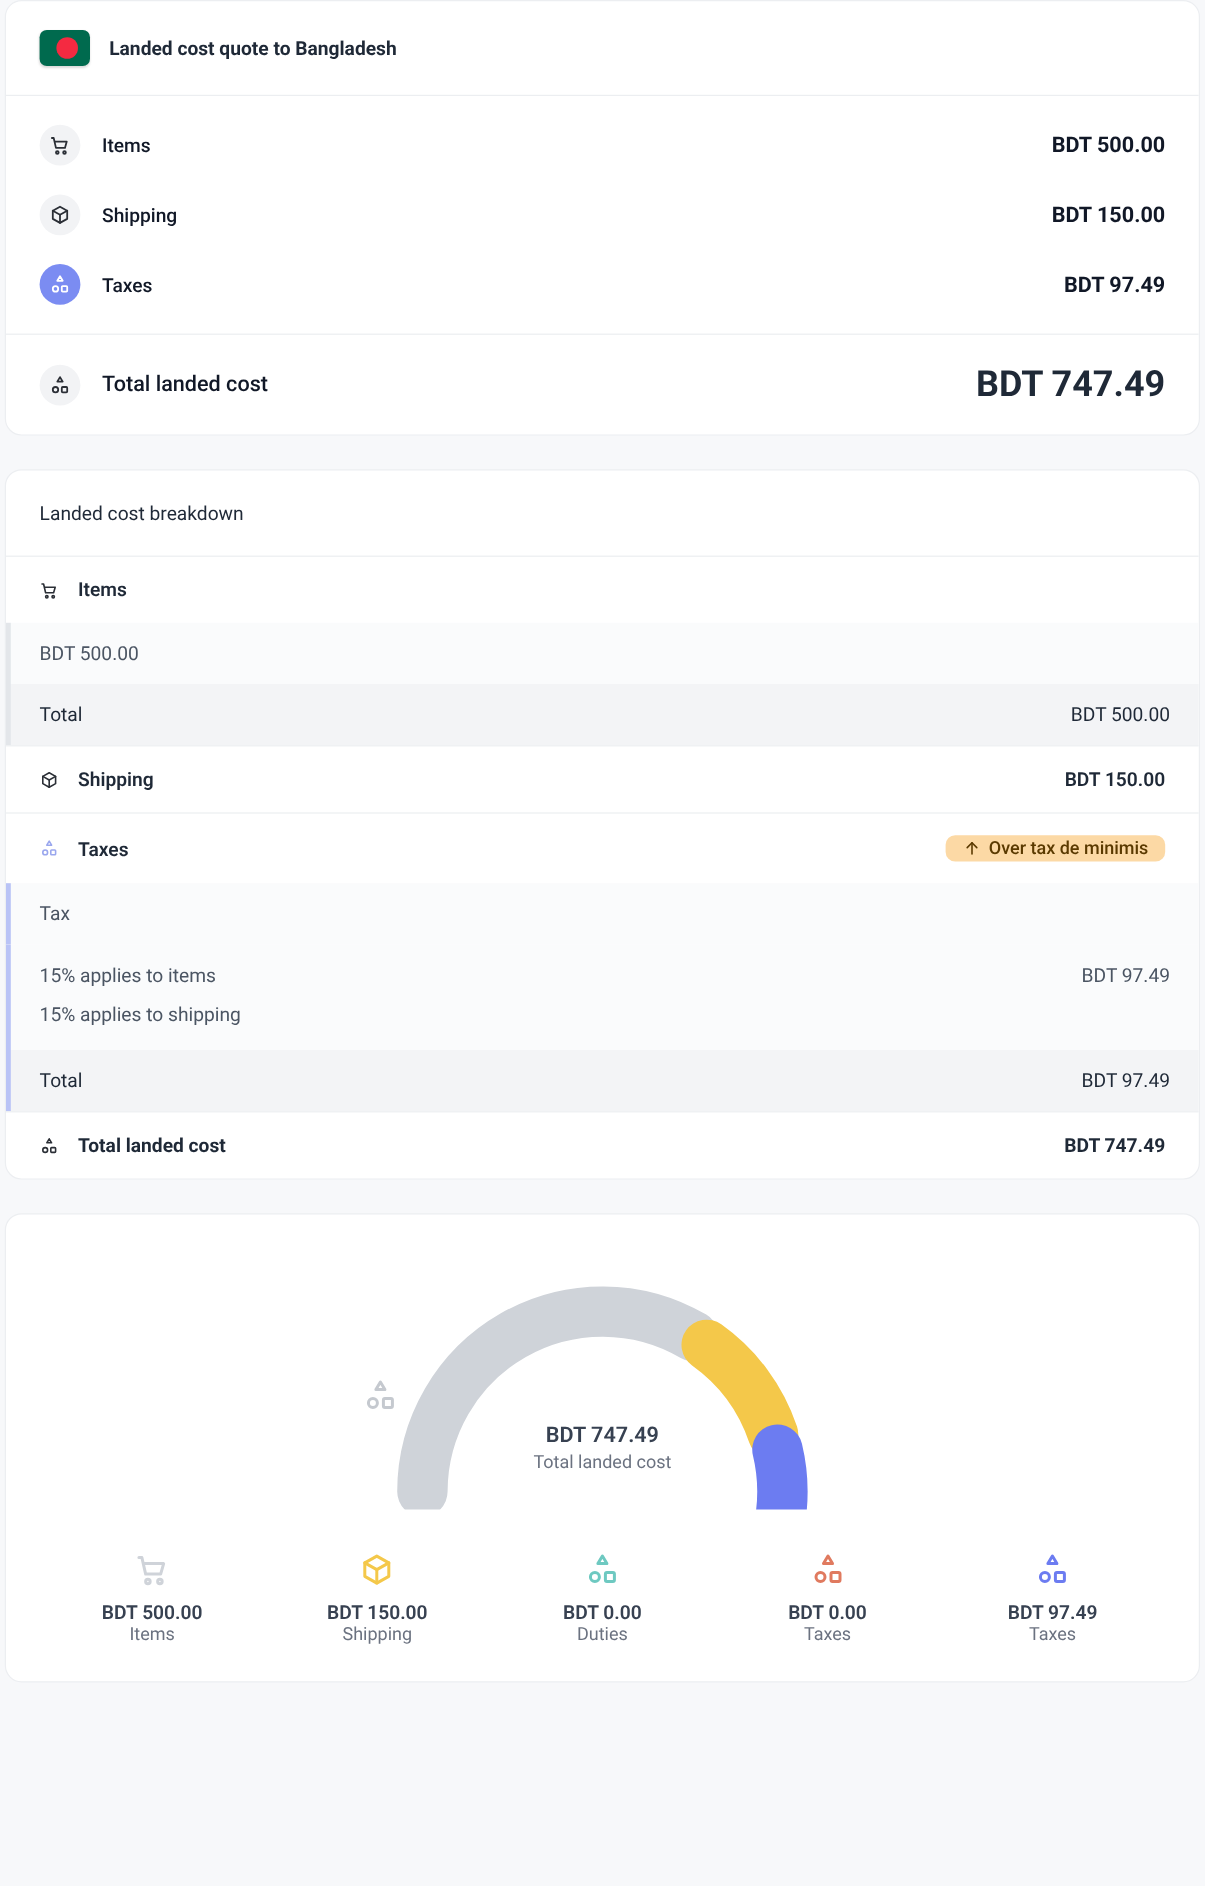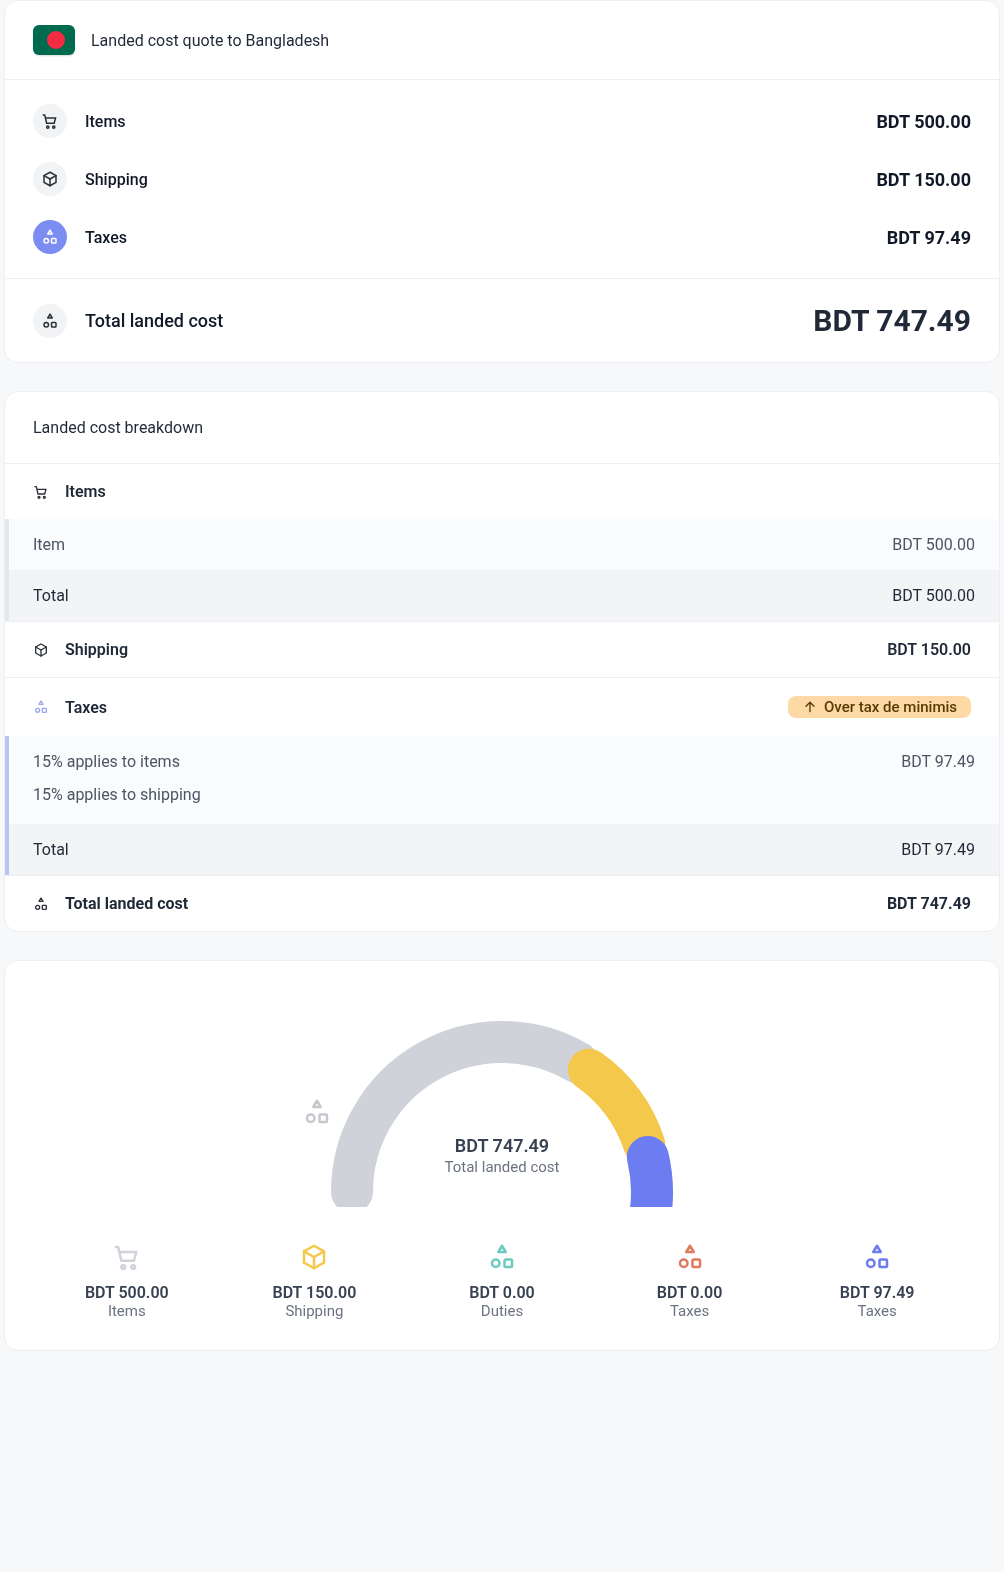--- a/index.html
+++ b/index.html
@@ -143,21 +143,21 @@
   svg.ic { width:18px; height:18px; stroke:#2b2f36; stroke-width:2; fill:none; stroke-linecap:round; stroke-linejoin:round; }
   svg.ic-sm { width:16px; height:16px; }
   svg.ic-lg { width:30px; height:30px; stroke-width:2; fill:none; stroke-linecap:round; stroke-linejoin:round; }
 </style>
 </head>
 <body>
 
 <div class="card">
   <div class="summary-head">
     <div class="flag"></div>
-    <div style="font-weight:400;">Landed cost quote to Bangladesh</div>
+    <div style="font-weight:700;">Landed cost quote to Bangladesh</div>
   </div>
 
   <div class="summary-rows">
     <div class="srow">
       <div class="icon-circle">
         <svg class="ic" viewBox="0 0 24 24">
             <circle cx="9" cy="20" r="1.5"></circle>
             <circle cx="17" cy="20" r="1.5"></circle>
             <path d="M3 4h2l2.5 11h10l2-7H7"></path>
           </svg>
@@ -207,21 +207,20 @@
 
   <div class="bd-section-hdr">
     <svg class="ic ic-sm" viewBox="0 0 24 24">
         <circle cx="9" cy="20" r="1.5"></circle>
         <circle cx="17" cy="20" r="1.5"></circle>
         <path d="M3 4h2l2.5 11h10l2-7H7"></path>
       </svg>
     <span>Items</span>
   </div>
   <div class="bd-sub">
-    <span class="lbl">Item</span>
     <span>BDT 500.00</span>
   </div>
   <div class="bd-sub-total">
     <span class="lbl">Total</span>
     <span>BDT 500.00</span>
   </div>
 
   <div class="bd-row">
     <svg class="ic ic-sm" viewBox="0 0 24 24">
         <path d="M12 3l8 4.5v9L12 21 4 16.5v-9L12 3z"></path>
@@ -241,20 +240,23 @@
     <span>Taxes</span>
     <span class="sp"></span>
     <span class="badge">
       <svg class="ic ic-sm" viewBox="0 0 24 24" style="stroke:#5b3a00">
           <path d="M12 19V5"></path>
           <path d="M6 11l6-6 6 6"></path>
         </svg>
       <span>Over tax de minimis</span>
     </span>
   </div>
+  <div class="bd-sub accent">
+    <span class="lbl">Tax</span>
+  </div>
   <div class="bd-tax-lines">
     <div class="line1">
       <span class="l">15% applies to items</span>
       <span>BDT 97.49</span>
     </div>
     <div>15% applies to shipping</div>
   </div>
   <div class="bd-sub-total accent">
     <span class="lbl">Total</span>
     <span>BDT 97.49</span>

